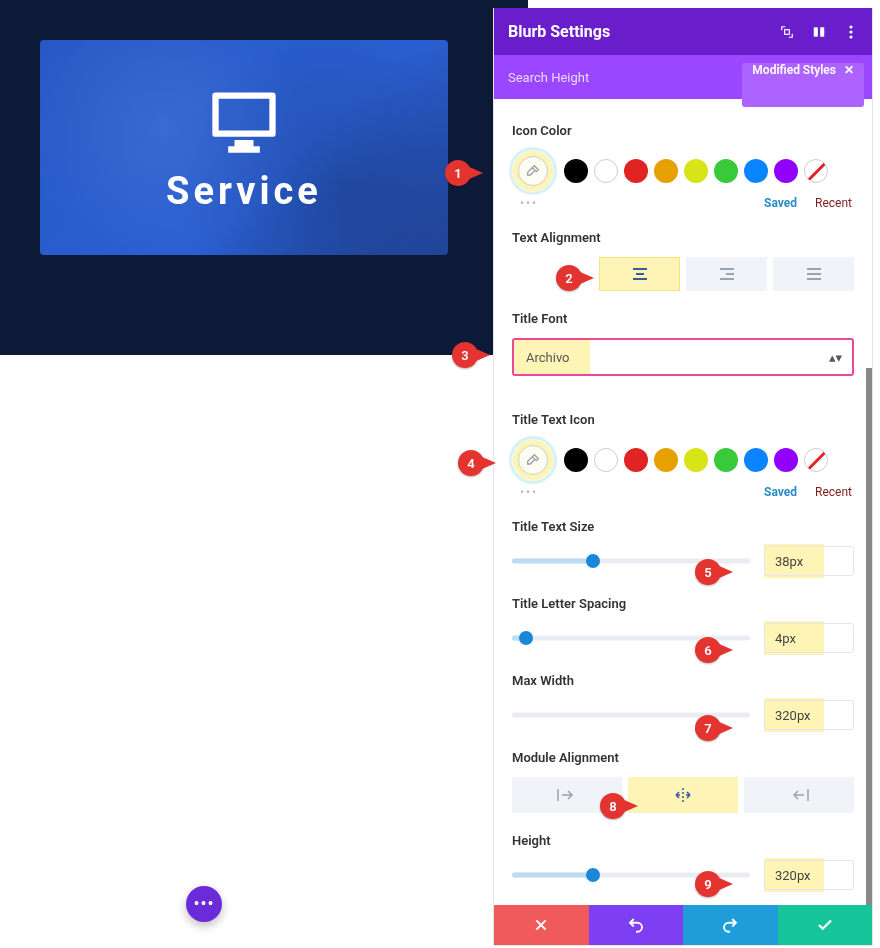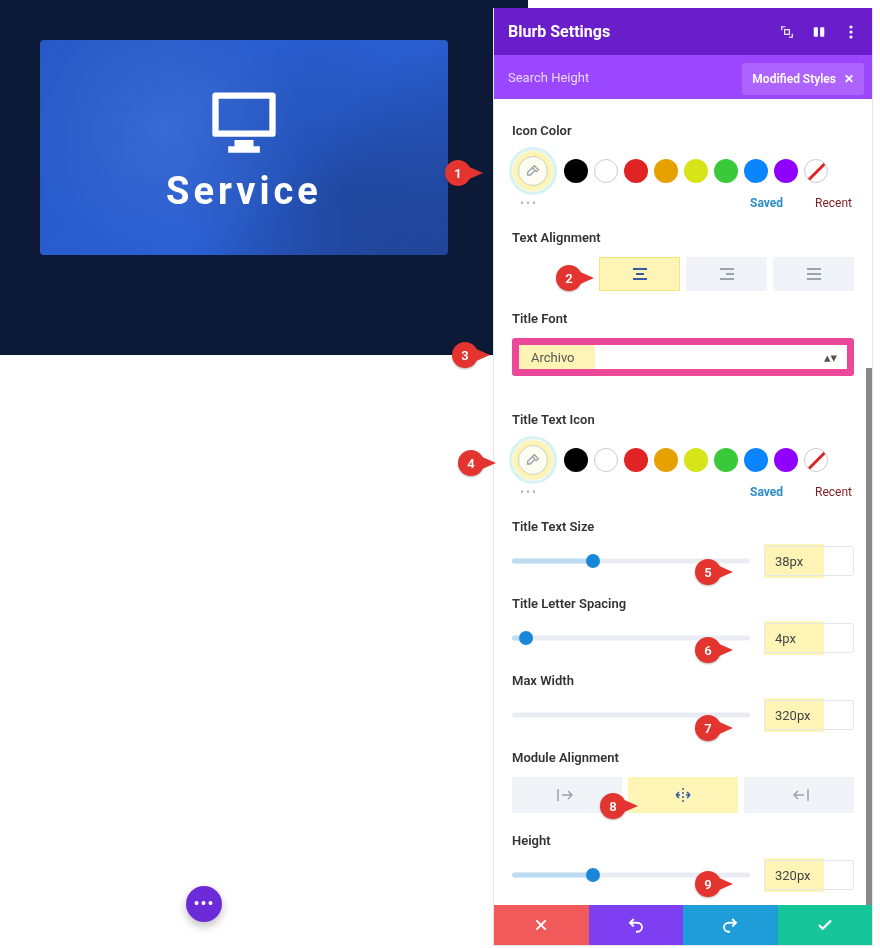--- a/index.html
+++ b/index.html
@@ -23,55 +23,55 @@
   
   .panel { position:absolute; left:493px; top:8px; width:380px; height:938px; background:#fff; border:1px solid #e5e5e5; border-top:none; box-shadow:0 0 0 rgba(0,0,0,0); overflow:hidden; }
   .panel-header { height:47px; background:#6a1ecb; display:flex; align-items:center; padding:0 14px; color:#fff;gap:20px; }
   .panel-title { font-size:16px; font-weight:700; flex:1; }
   .hicons { display:flex; gap:18px; }
   .hicon { width:14px; height:14px; display:inline-flex; align-items:center; justify-content:center; color:#fff; }
   .hicon svg { display:block; }
 
   .subheader { height:44px; background:#9b46ff; display:flex; align-items:center; color:#e9d9ff; font-size:13px; position:relative; }
   .search-opts { padding:0 14px; }
-  .mod-pill { position:absolute; right:8px; top:8px; height:32px; background:#ac63ff; border-radius:3px; display:flex; align-items:center; padding:0 10px; color:#fff; font-size:12px; font-weight:600; gap:8px; }
+  .mod-pill { position:absolute; right:8px; top:8px; height:44px; background:#ac63ff; border-radius:3px; display:flex; padding:0 10px; color:#fff; font-size:12px; font-weight:600; gap:8px; }
   .mod-pill .x { font-weight:700; }
 
   .panel-body { position:relative; padding:16px 18px 0 18px; height: calc(100% - 47px - 44px - 40px); overflow:hidden; }
   .scroll-indicator { position:absolute; right:0; top:360px; width:6px; height:540px; background:#888; }
 
   .field-label { font-size:13px; color:#333; font-weight:600; margin:8px 0 12px 0; }
 
   .swatches { display:flex; align-items:center; gap:6px; }
   .swatch { width:24px; height:24px; border-radius:50%; }
   .eyedrop-wrap { width:42px; height:42px; border-radius:50%; display:flex; align-items:center; justify-content:center; position:relative; margin-right:4px;}
   .eyedrop-wrap.hi { background:radial-gradient(circle, #fff8cc 0%, #fff4a8 55%, #eef7f9 80%, transparent 82%); box-shadow:0 0 0 3px #d7f2f6;}
   .eyedrop { width:30px; height:30px; border:1px solid #c9d0d6; border-radius:50%; display:flex; align-items:center; justify-content:center; color:#9aa; background:#fcfdf0;}
   .sw-black{background:#000;} .sw-white{background:#fff;border:1px solid #ccc;}
   .sw-red{background:#e02424;} .sw-orange{background:#e6a100;} .sw-yellow{background:#d7e417;}
   .sw-green{background:#39c93a;} .sw-blue{background:#0a84ff;} .sw-purple{background:#9100ff;}
   .sw-striped{background:#fff; border:1px solid #ccc; position:relative; overflow:hidden;}
   .sw-striped::after{content:"";position:absolute;left:-4px;top:10px;width:32px;height:3px;background:#e02424;transform:rotate(-45deg);}
   .row-tail { display:flex; justify-content:space-between; align-items:center; margin:4px 2px 14px 8px; font-size:12px;}
   .ellipsis { color:#bbb; letter-spacing:2px;}
-  .saved { color:#2a8cc9; font-weight:700; margin-right:32px;}
+  .saved { color:#2a8cc9; font-weight:700; margin-right:18px;}
   .recent { color:#7f1d1d; font-weight:400;}
 
   .seg3 { display:flex; gap:6px; }
   .seg3 .seg { flex:1; height:34px; background:#f0f3f7; display:flex; align-items:center; justify-content:center; color:#717c8b; }
   .seg.active { background:#fdf4b6; box-shadow:inset 0 0 0 1px #f2e67d;}
   .seg svg { color:#3a5aa8; }
   .seg:not(.active) svg { color:#9aa3b0;}
   .seg3 .seg:first-child { border-radius:4px 0 0 4px; background:#fff; }
   .seg3 .seg:first-child { background:#e0f7ff; visibility:hidden;}
   .align-row { position:relative; }
   .align-row .seg3 .seg:first-child { visibility:visible; background:#bfe7f5; opacity:.0;}
   .align-row .seg3::before{content:"";position:absolute;left:0;width:80px;height:34px;background:transparent;}
 
-  .dropdown { height:38px; border:7px solid #ec4899; border-radius:3px; position:relative; display:flex; align-items:center;}
+  .dropdown { height:38px; border:2px solid #ec4899; border-radius:3px; position:relative; display:flex; align-items:center;}
   .dropdown .hl { position:absolute; left:0; top:0; height:100%; width:76px; background:#fdf4b6; border-radius:2px 0 0 2px;}
   .dropdown .val { position:relative; padding-left:12px; font-size:13px; color:#555;}
   .dropdown .chev { position:absolute; right:10px; color:#555; font-size:13px;}
 
   .block { margin-bottom:20px; }
 
   .slider-row { display:flex; align-items:center; gap:14px; }
   .slider { flex:1; height:20px; position:relative; }
   .track { position:absolute; top:50%; left:0; right:0; height:5px; background:#e9edf3; border-radius:3px; transform:translateY(-50%);}
   .thumb { position:absolute; top:50%; width:14px; height:14px; background:#1b87d8; border-radius:50%; transform:translate(-50%,-50%);}

